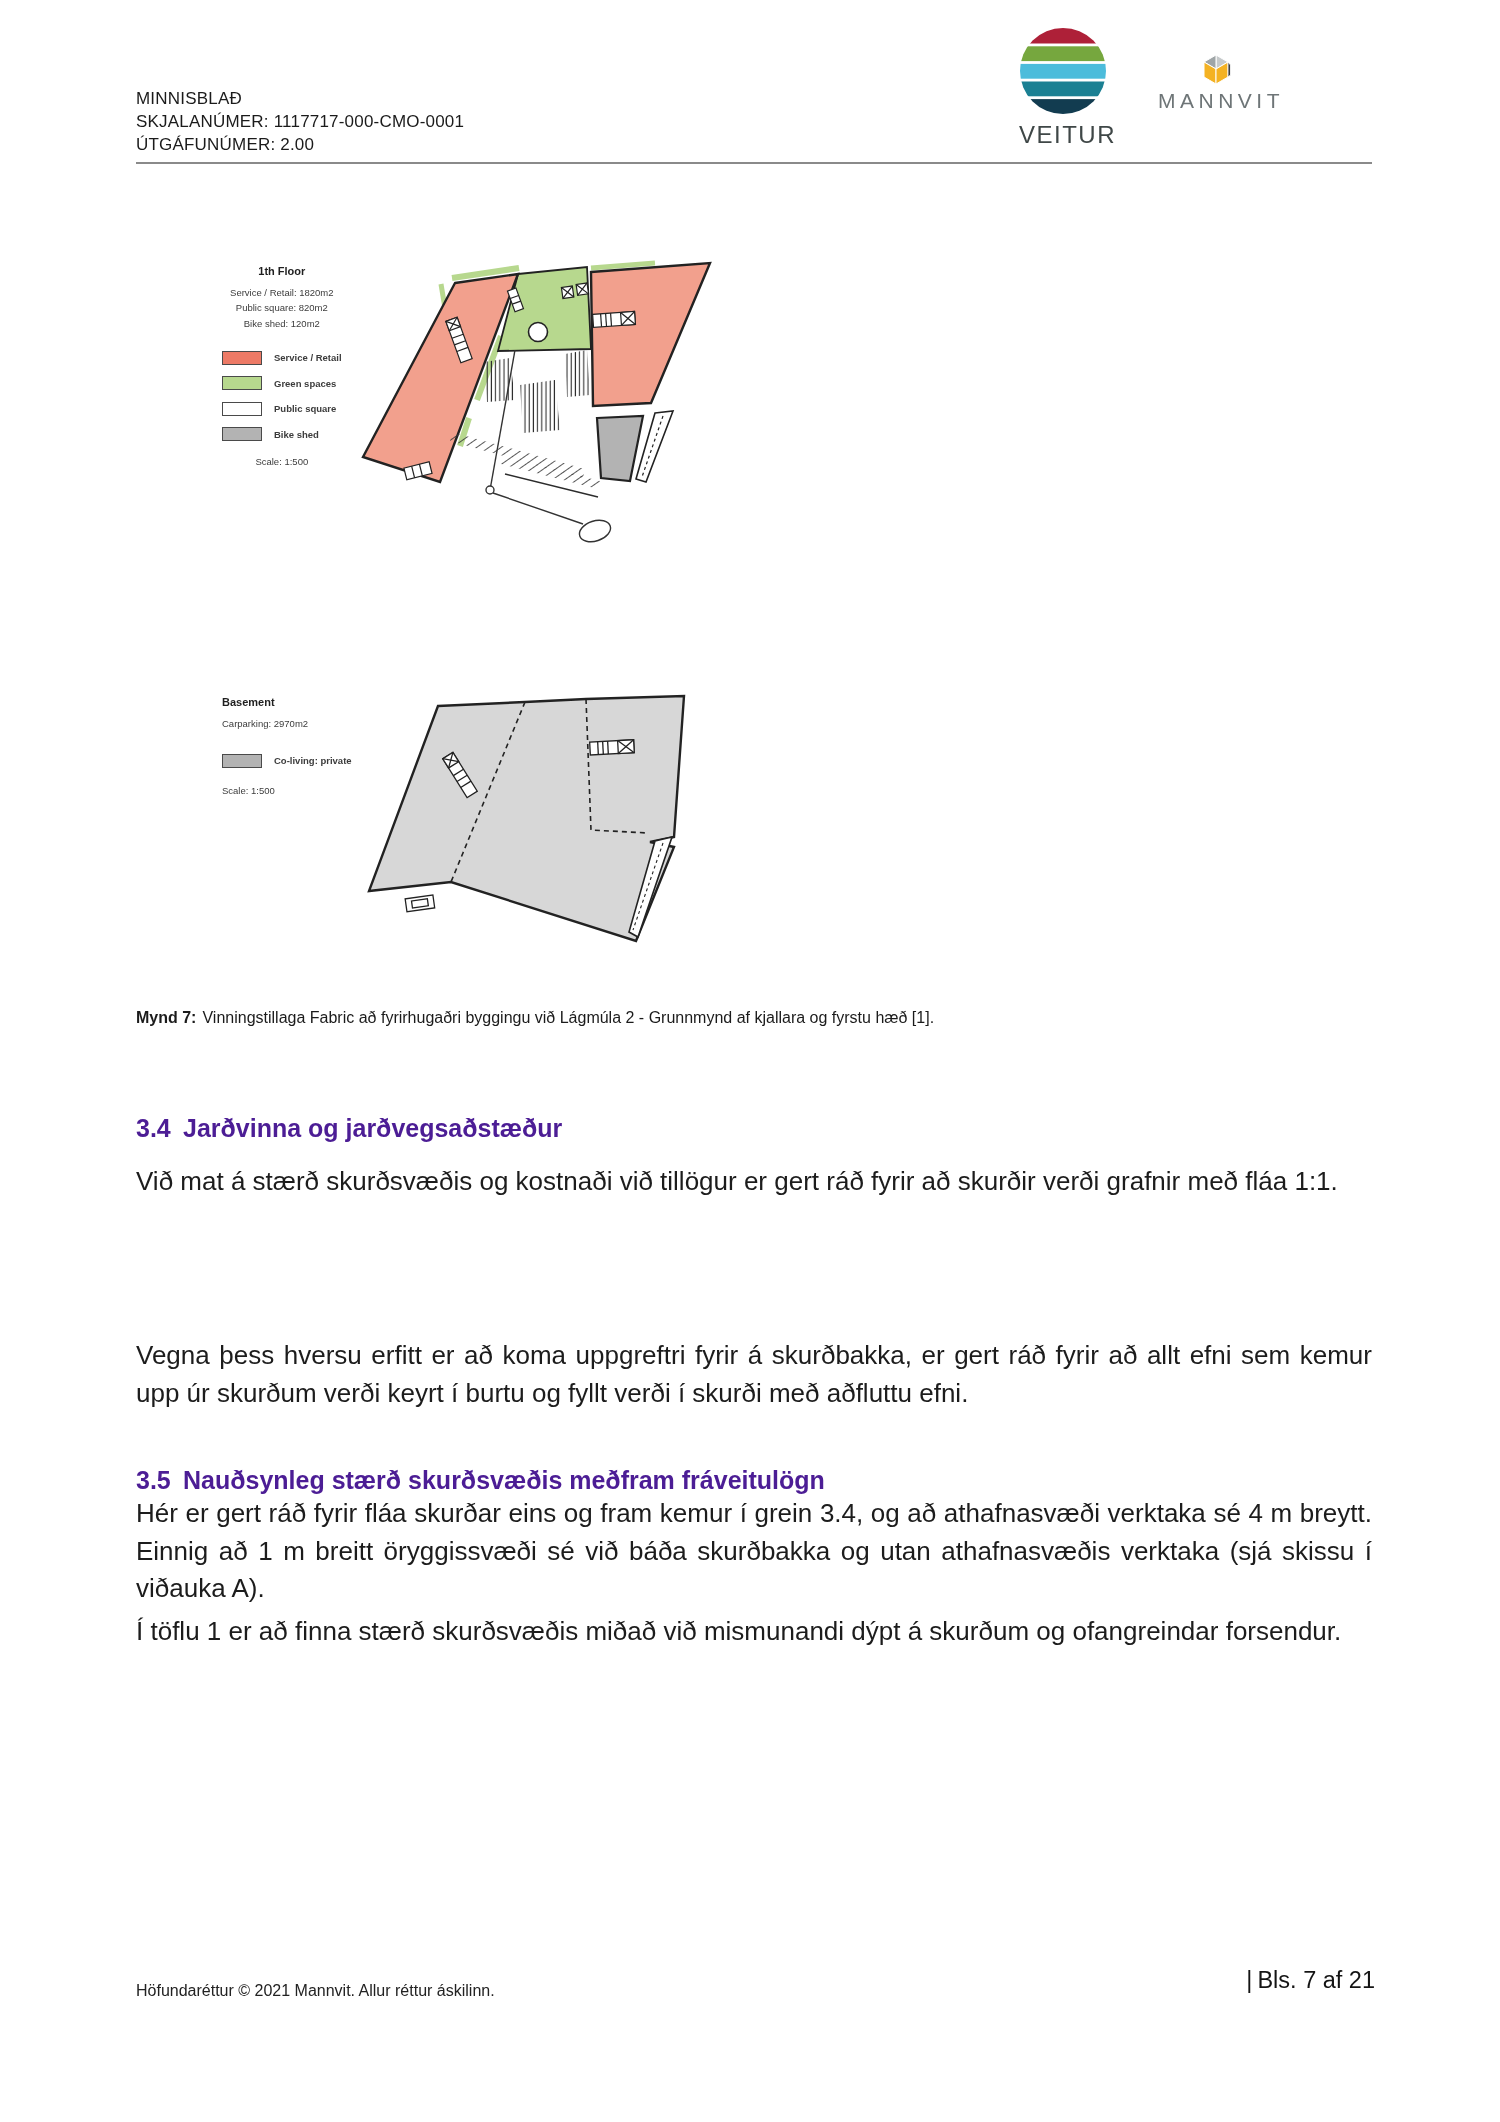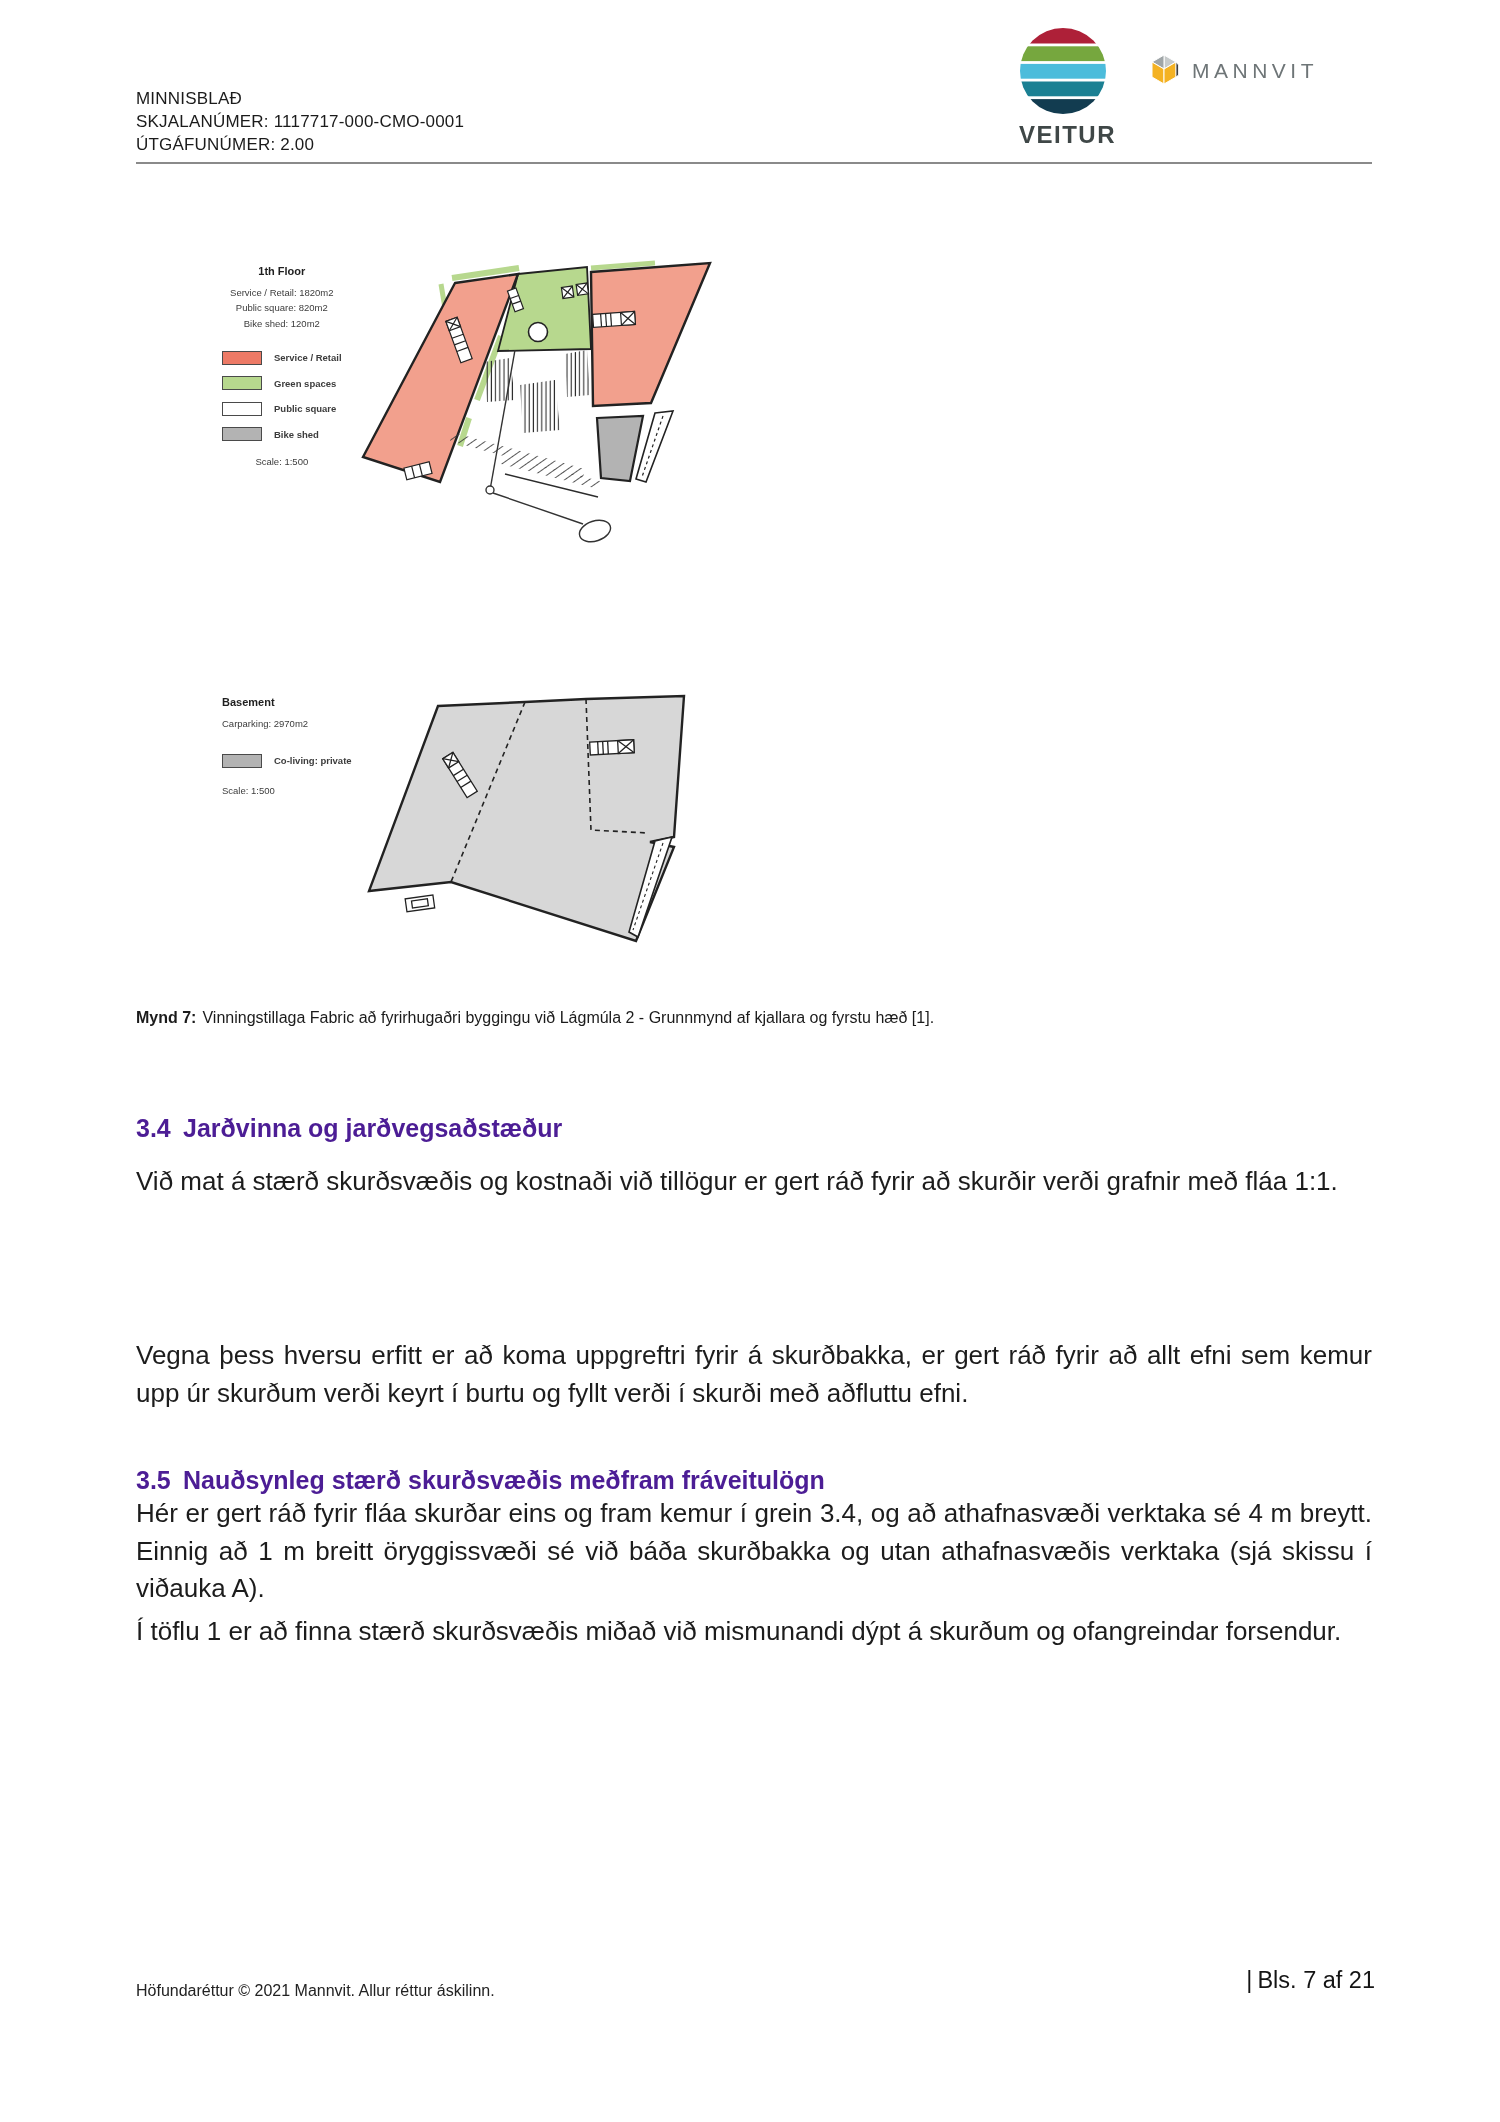--- a/index.html
+++ b/index.html
@@ -5,22 +5,22 @@
   html,body { margin:0; padding:0; background:#e8e8e8; }
   .page {
     position:relative; width:1500px; height:2122px; margin:0 auto;
     background:#ffffff; font-family:"Liberation Sans", sans-serif; color:#1b1b1b;
     overflow:hidden;
   }
   
   .hdr-left { position:absolute; left:136px; top:87px; font-size:17px; line-height:23px; letter-spacing:0.2px; }
   .hdr-rule { position:absolute; left:136px; top:162px; width:1236px; height:2px; background:#8a8a8a; }
   .veitur { position:absolute; left:1019px; top:27px; width:88px; text-align:center; }
-  .veitur-text { margin-top:2px; font-size:24px; font-weight:bold; color:#3f4747; letter-spacing:1.5px; }
-  .mannvit { position:absolute; left:1147px; top:53px; display:flex; align-items:center; }
+  .veitur-text { margin-top:2px; font-size:24px; font-weight:normal; color:#3f4747; letter-spacing:1.5px; }
+  .mannvit { position:absolute; left:1147px; top:53px; display:flex; align-items:center;flex-direction:column; }
   .mannvit-text { margin-left:11px; font-size:21px; letter-spacing:4.5px; color:#6e7577; font-weight:500; }
   
   .fig-legend { position:absolute; left:222px; font-size:9.5px; color:#3c3c3c; line-height:15.5px; }
   .fig-legend .fig-title { font-size:11px; font-weight:bold; color:#1f1f1f; margin-bottom:5px; }
   .legend-rows { margin-top:19px; }
   .legend-row { display:flex; align-items:center; margin-bottom:10px;font-weight:bold; }
   .swatch { width:38px; height:12px; border:1.6px solid #4a4a4a; margin-right:12px; flex:none; }
   .fig-scale { margin-top:12px; }
   .plan-svg { position:absolute; }
   

